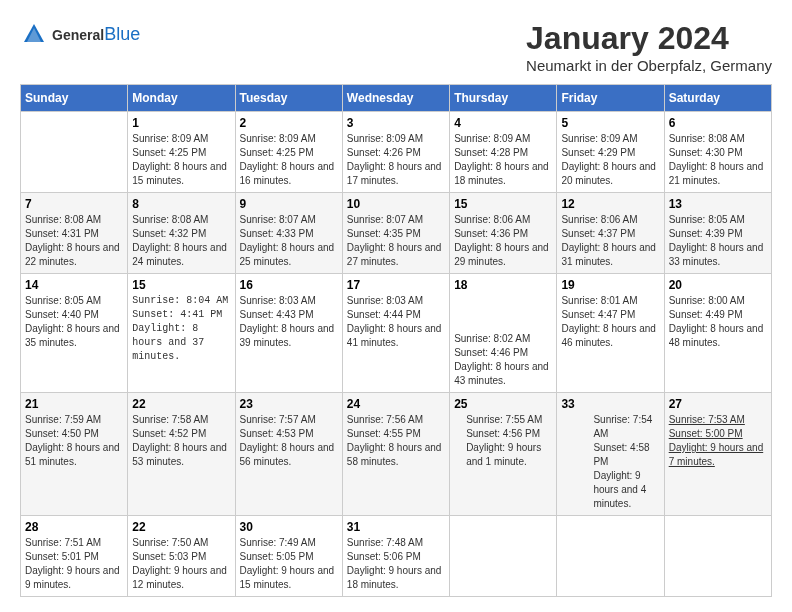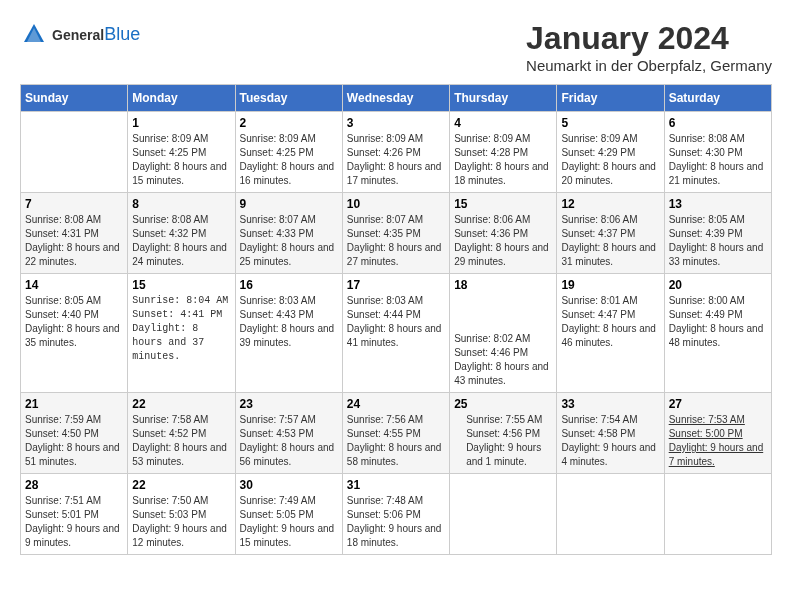--- a/index.html
+++ b/index.html
@@ -274,21 +274,21 @@
 Daylight: 8 hours and 58 minutes.</div>
         </td>
         <td>
           <span class="day-number">25</span>
           <div class="day-info" style="white-space: pre-line; margin-left: 12px;">Sunrise: 7:55 AM
 Sunset: 4:56 PM
 Daylight: 9 hours and 1 minute.</div>
         </td>
         <td>
           <span class="day-number">33</span>
-          <div class="day-info" style="white-space: pre-line;">Sunrise: 7:54 AM
+          <div class="day-info" style="white-space: pre-line; margin-left: 32px;">Sunrise: 7:54 AM
 Sunset: 4:58 PM
 Daylight: 9 hours and 4 minutes.</div>
         </td>
         <td>
           <span class="day-number">27</span>
           <div class="day-info" style="white-space: pre-line; text-decoration: underline;">Sunrise: 7:53 AM
 Sunset: 5:00 PM
 Daylight: 9 hours and 7 minutes.</div>
         </td>
       </tr>

